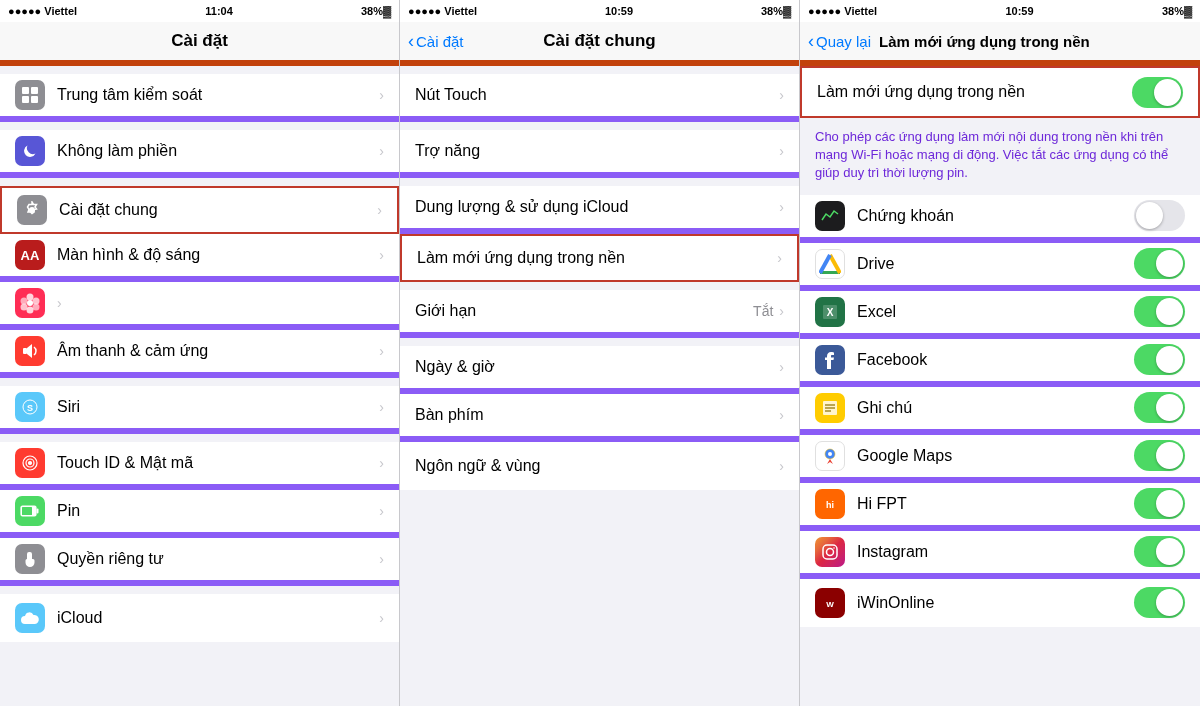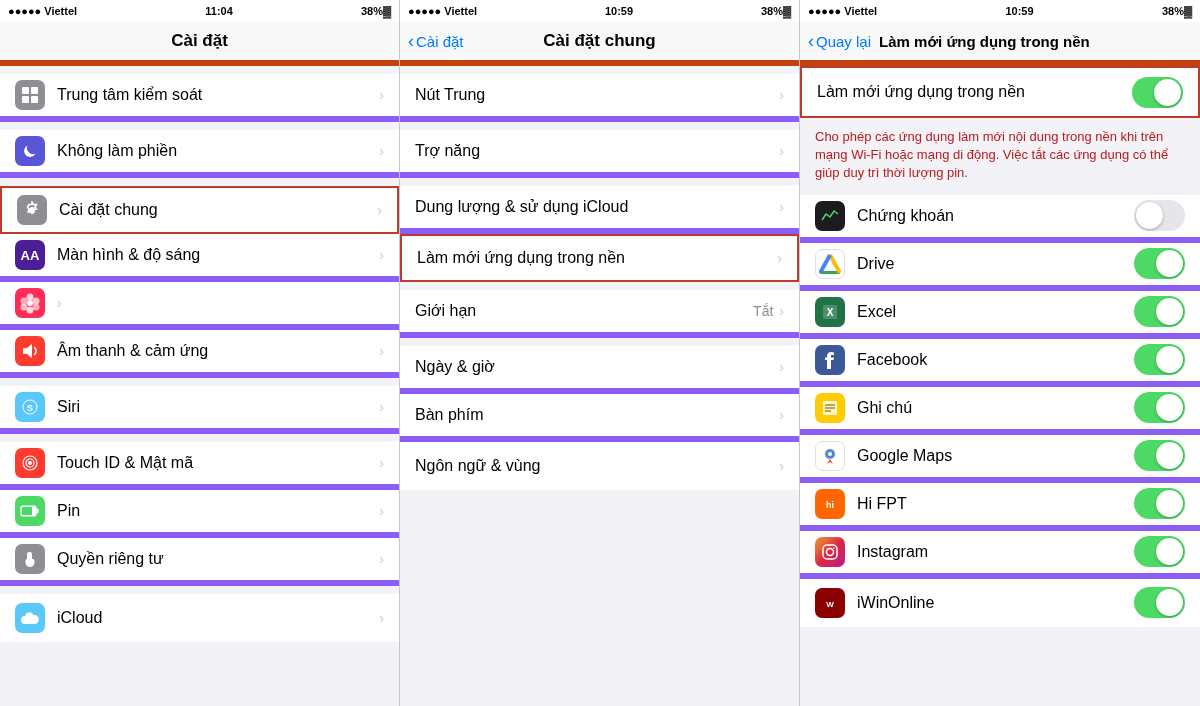--- a/index.html
+++ b/index.html
@@ -142,21 +142,21 @@
       transition: left 0.2s;
     }
     .toggle.on .toggle-thumb { left: 22px; }
     .toggle.off .toggle-thumb { left: 2px; }
 
     
     .panel-header-desc {
       background: #f2f2f7;
       padding: 10px 15px 12px;
       font-size: 13px;
-      color: #b91c1c;
+      color: #6d28d9;
       line-height: 1.4;
     }
 
     .main-toggle-row {
       background: white;
       display: flex;
       align-items: center;
       padding: 0 15px;
       height: 52px;
       border-bottom: 1px solid #e5e5ea;
@@ -227,21 +227,21 @@
         <svg width="18" height="18" viewBox="0 0 18 18" fill="white">
           <circle cx="9" cy="9" r="3"></circle>
           <path d="M9 1l1.5 2.5h3L12 6l1.5 2-2.5.5V11L9 12.5 7.5 11H5l1-2.5L4.5 6l1.5-2.5h3z" stroke="white" stroke-width="1.5" fill="none"></path>
         </svg>
       </div>
       <span class="item-label">Cài đặt chung</span>
       <span class="item-chevron">›</span>
     </div>
 
     <div class="settings-item">
-      <div class="item-icon" style="background:#4c1d95;">
+      <div class="item-icon" style="background:#b91c1c;">
         <span style="color:white;font-size:13px;font-weight:bold;">AA</span>
       </div>
       <span class="item-label">Màn hình &amp; độ sáng</span>
       <span class="item-chevron">›</span>
     </div>
 
     <div class="settings-item">
       <div class="item-icon" style="background:#ff2d55; overflow:hidden;">
         <svg width="22" height="22" viewBox="0 0 22 22">
           <circle cx="11" cy="5" r="3.5" fill="white" opacity="0.8"></circle>
@@ -338,21 +338,21 @@
     <div class="nav-back">
       <span class="chevron-left">‹</span>
       <span>Cài đặt</span>
     </div>
     <span class="nav-title">Cài đặt chung</span>
   </div>
   <div class="settings-list">
     <div class="section-separator"></div>
 
     <div class="settings-item">
-      <span class="item-label">Nút Trung</span>
+      <span class="item-label">Nút Touch</span>
       <span class="item-chevron">›</span>
     </div>
     <div class="section-separator"></div>
 
     <div class="settings-item">
       <span class="item-label">Trợ năng</span>
       <span class="item-chevron">›</span>
     </div>
     <div class="section-separator"></div>
 

